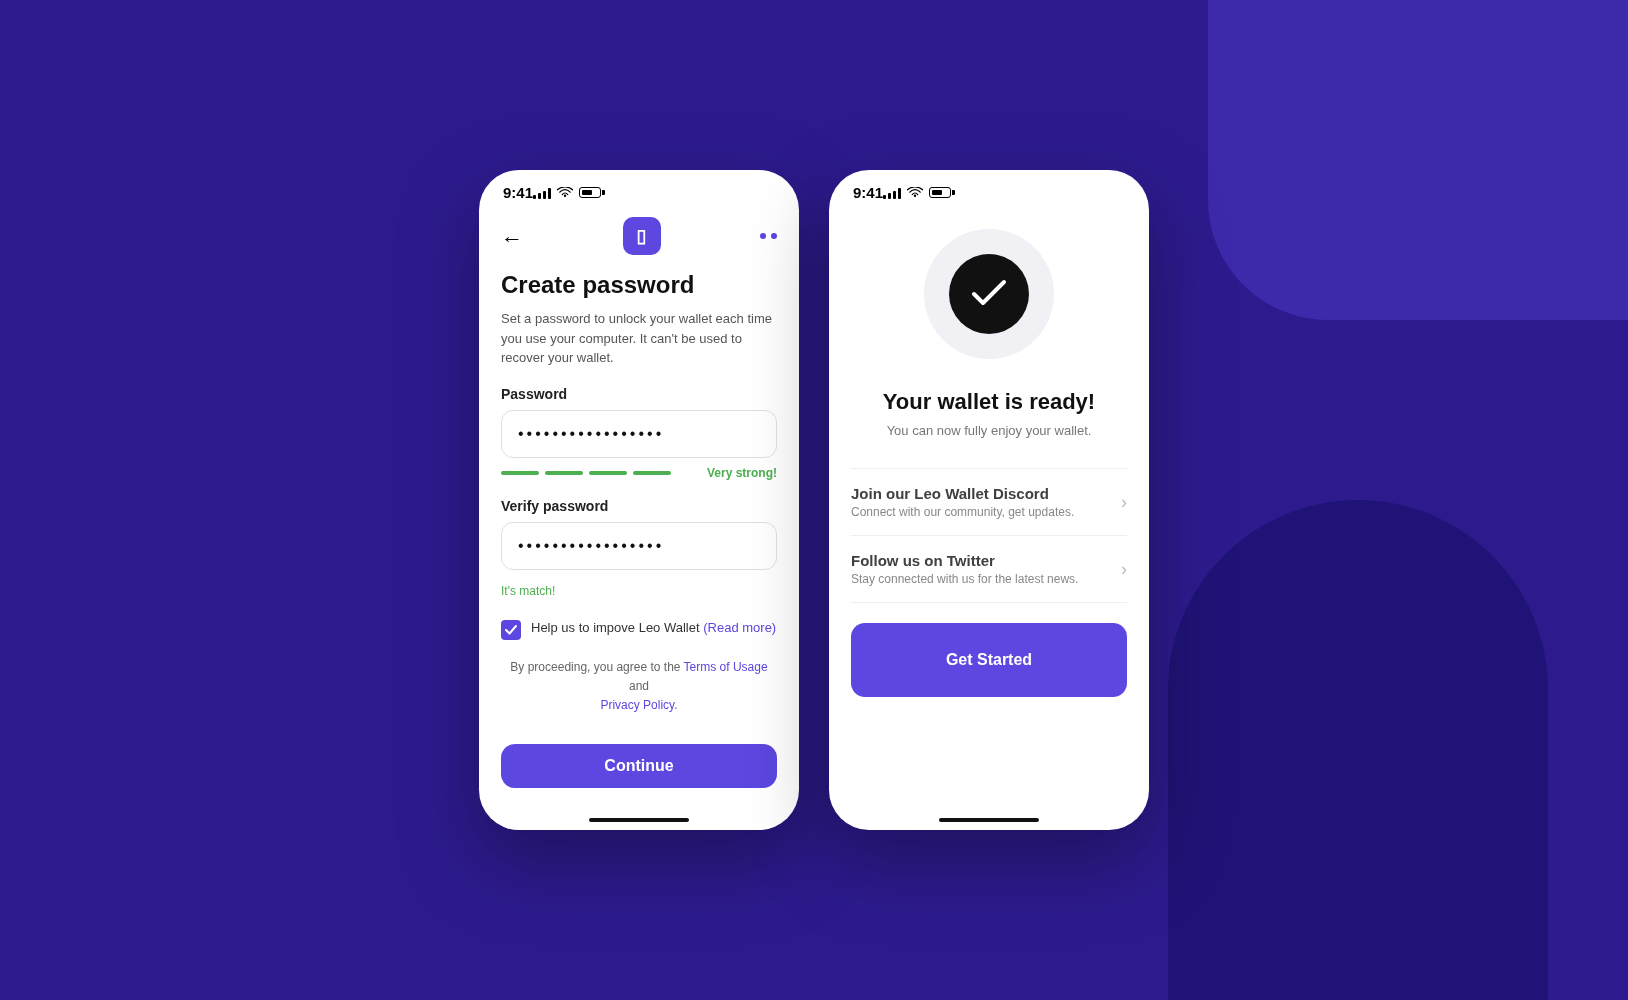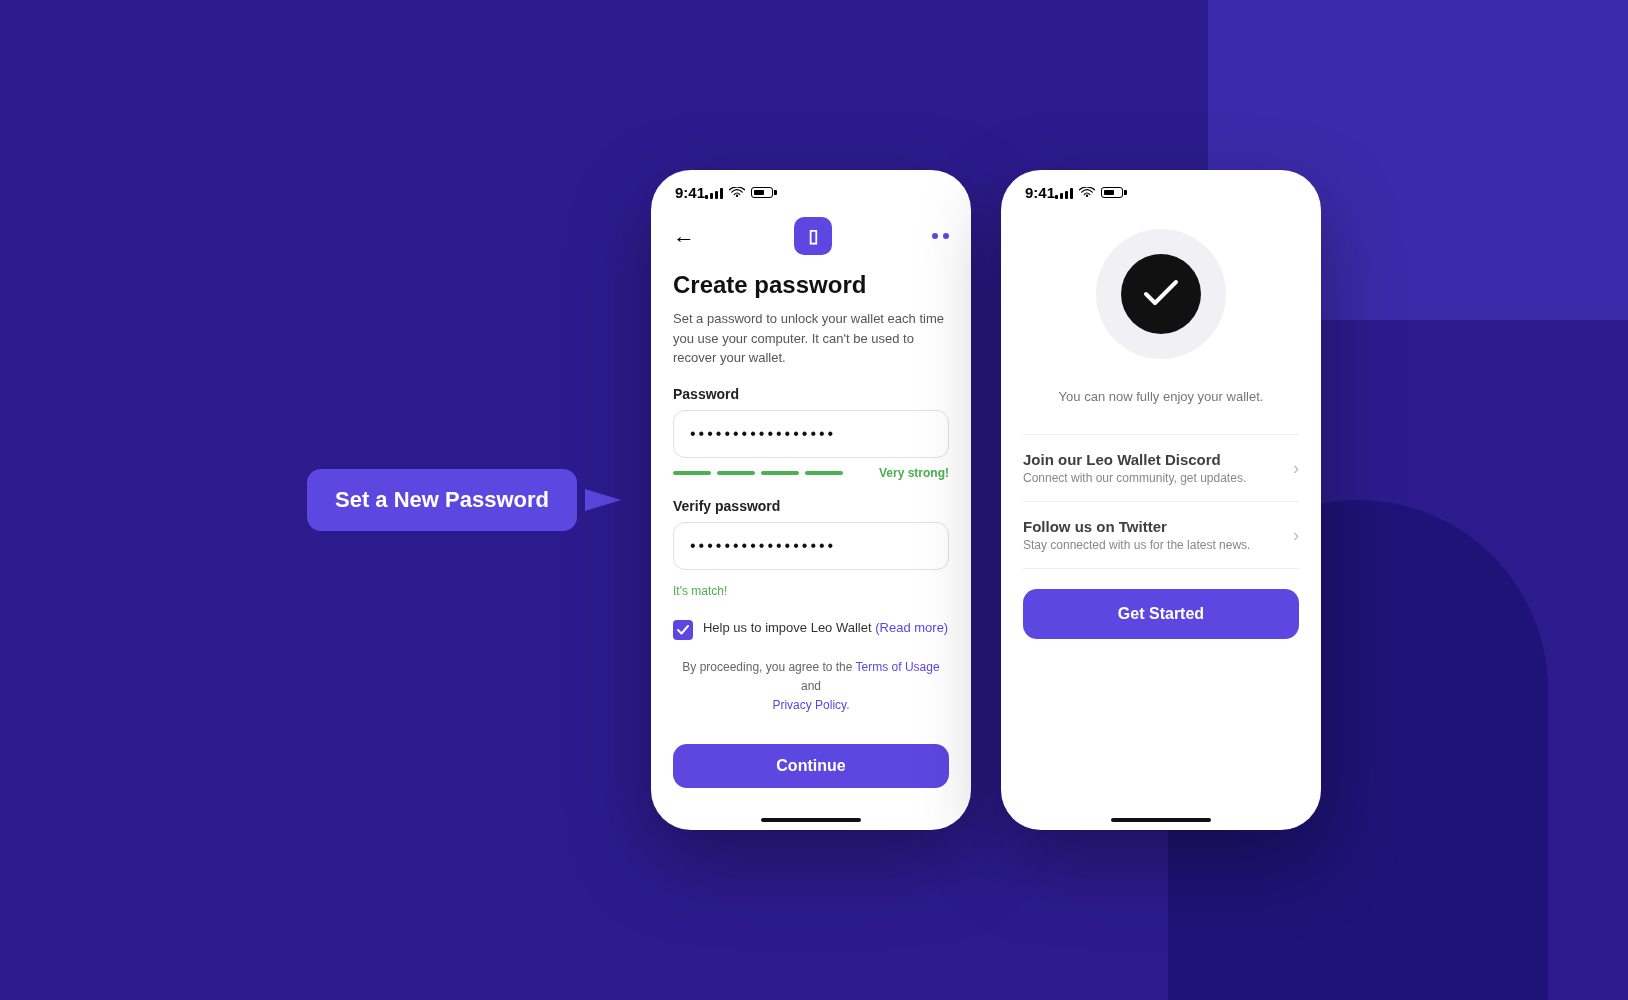--- a/index.html
+++ b/index.html
@@ -321,21 +321,21 @@
     .list-item-arrow {
       color: #bbb;
       font-size: 18px;
     }
     .get-started-btn {
       width: 100%;
       background: #5c47e0;
       color: white;
       border: none;
       border-radius: 14px;
-      padding: 16px;
+      padding: 28px;
       font-size: 16px;
       font-weight: 600;
       cursor: pointer;
       margin-top: 20px;
     }
 
     
     .battery {
       display: inline-flex;
       align-items: center;
@@ -371,30 +371,20 @@
     }
   </style>
 </head>
 <body>
 
 <div class="bg-shape-top-right"></div>
 <div class="bg-shape-bottom-right"></div>
 
 <div class="scene">
 
-  <div class="tooltip-wrapper">
-    <div class="tooltip-label">
-      <span>Set a New Password</span>
-    </div>
-    <div class="tooltip-arrow">
-      <svg width="36" height="22" viewBox="0 0 36 22">
-        <polygon points="0,0 36,11 0,22" fill="#5c47e0"></polygon>
-      </svg>
-    </div>
-  </div>
 
   <div class="phone">
 
     <div class="status-bar">
       <span class="status-time">9:41</span>
       <div class="status-icons">
         <div class="signal-bars">
           <div class="signal-bar" style="height:4px"></div>
           <div class="signal-bar" style="height:6px"></div>
           <div class="signal-bar" style="height:8px"></div>
@@ -500,20 +490,21 @@
       <div class="success-icon-area">
         <div class="success-circle-bg">
           <div class="success-check">
             <svg width="36" height="30" viewBox="0 0 36 30" fill="none">
               <path d="M3 15l9 9L33 3" stroke="white" stroke-width="4" stroke-linecap="round" stroke-linejoin="round"></path>
             </svg>
           </div>
         </div>
       </div>
 
+      <div class="wallet-ready-title">Your wallet is ready!</div>
       <div class="wallet-ready-sub">You can now fully enjoy your wallet.</div>
 
       <div class="divider"></div>
 
       <div class="list-item">
         <div class="list-item-content">
           <div class="list-item-title">Join our Leo Wallet Discord</div>
           <div class="list-item-sub">Connect with our community, get updates.</div>
         </div>
         <span class="list-item-arrow">›</span>

